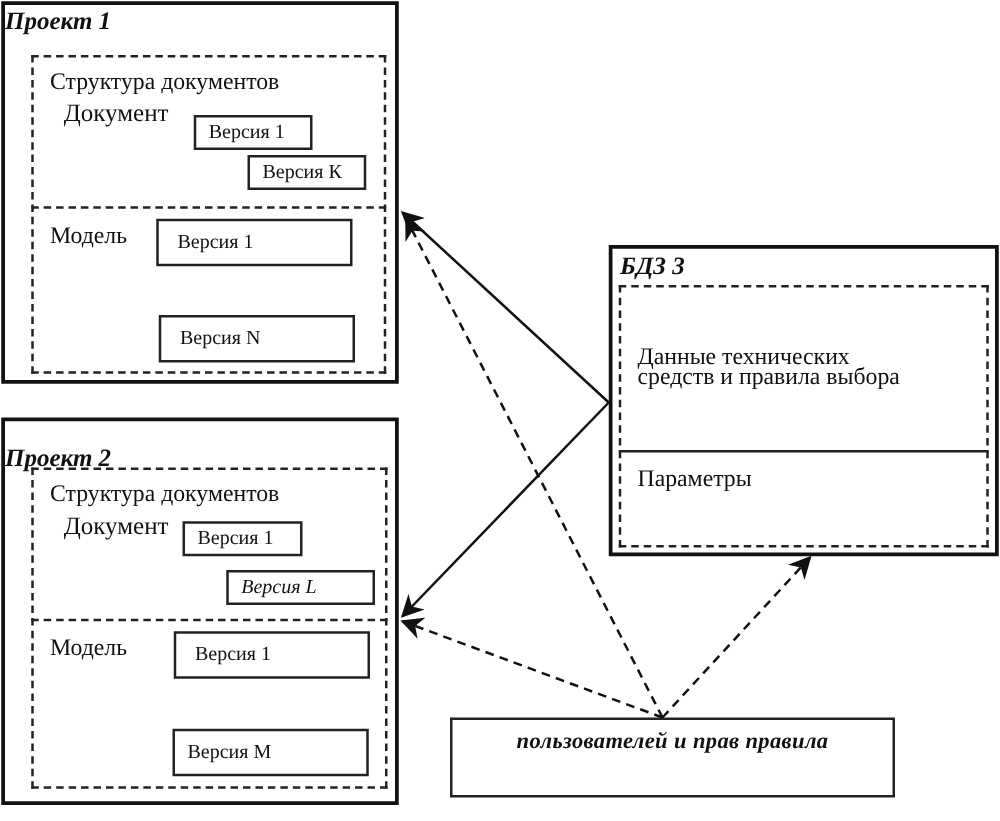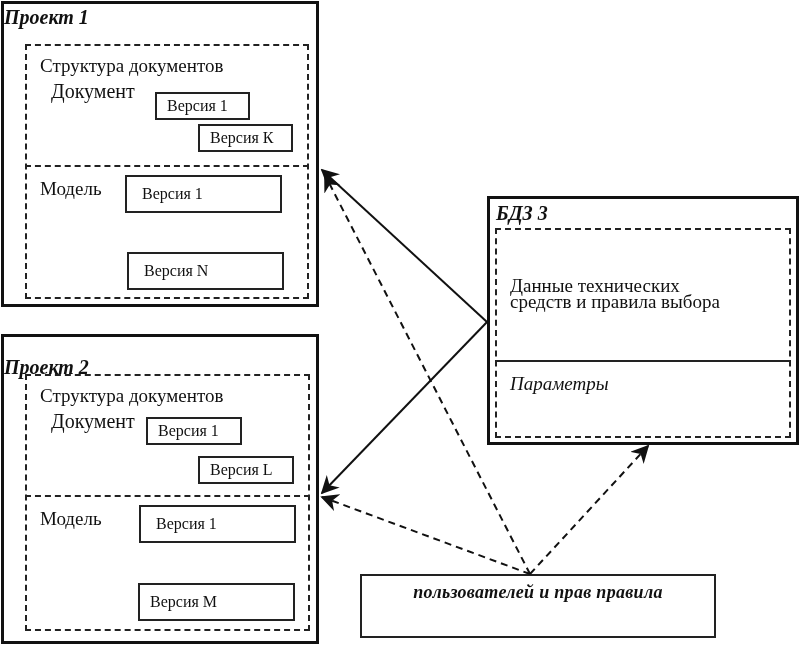--- a/index.html
+++ b/index.html
@@ -34,32 +34,32 @@
 <div class="abs vbox" style="left:125px;top:175px;width:157px;height:38px;padding-left:15px;">Версия 1</div>
 <div class="abs vbox" style="left:127px;top:252px;width:157px;height:38px;padding-left:15px;">Версия N</div>
 
 <div class="abs outer" style="left:1px;top:334px;width:318px;height:310px;"></div>
 <div class="abs title" style="left:4px;top:340px;margin-top:16px;">Проект 2</div>
 <div class="abs dashed" style="left:25px;top:374px;width:285px;height:257px;"></div>
 <div class="abs divider" style="left:25px;top:495px;width:285px;"></div>
 <div class="abs label-lg" style="left:40px;top:385px;">Структура документов</div>
 <div class="abs label-sm" style="left:51px;top:410px;">Документ</div>
 <div class="abs vbox" style="left:146px;top:417px;width:96px;height:28px;">Версия 1</div>
-<div class="abs vbox" style="left:198px;top:456px;width:96px;height:28px;">Версия L</div>
+<div class="abs vbox" style="left:181px;top:456px;width:119px;height:28px;font-style:italic;">Версия L</div>
 <div class="abs label-lg" style="left:40px;top:508px;">Модель</div>
 <div class="abs vbox" style="left:139px;top:505px;width:157px;height:38px;padding-left:15px;">Версия 1</div>
 <div class="abs vbox" style="left:138px;top:583px;width:157px;height:38px;">Версия M</div>
 
 <div class="abs outer" style="left:487px;top:196px;width:312px;height:249px;"></div>
 <div class="abs title" style="left:496px;top:202px;">БДЗ 3</div>
 <div class="abs dashed" style="left:495px;top:228px;width:296px;height:210px;"></div>
 <div class="abs divider-solid" style="left:495px;top:360px;width:296px;"></div>
 <div class="abs label-lg" style="left:510px;top:265px;margin-top:10px;">Данные технических</div>
 <div class="abs label-lg" style="left:510px;top:291px;">средств и правила выбора</div>
-<div class="abs label-lg" style="left:510px;top:373px;font-style:italic;">Параметры</div>
+<div class="abs label-lg" style="left:510px;top:373px;">Параметры</div>
 
 <div class="abs admin" style="left:360px;top:574px;width:356px;height:64px;">
   <div>пользователей и прав правила</div>
 </div>
 
 <svg class="arrows" viewBox="0 0 800 657">
   <defs>
     <marker id="ah" viewBox="0 0 10 10" refX="9" refY="5" markerWidth="9" markerHeight="9" orient="auto-start-reverse">
       <path d="M0,0 L10,5 L0,10 L3,5 z" fill="#111"></path>
     </marker>

